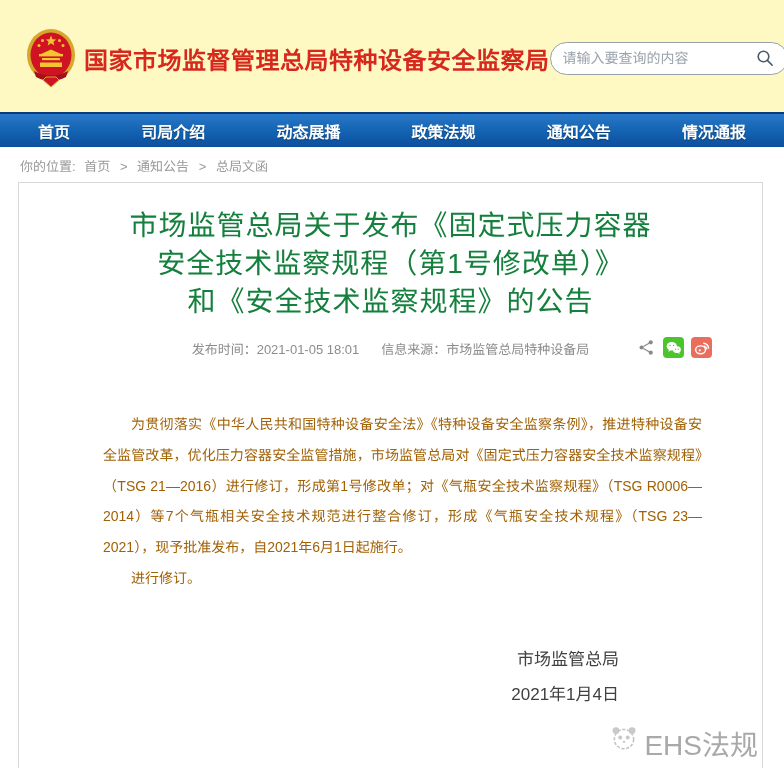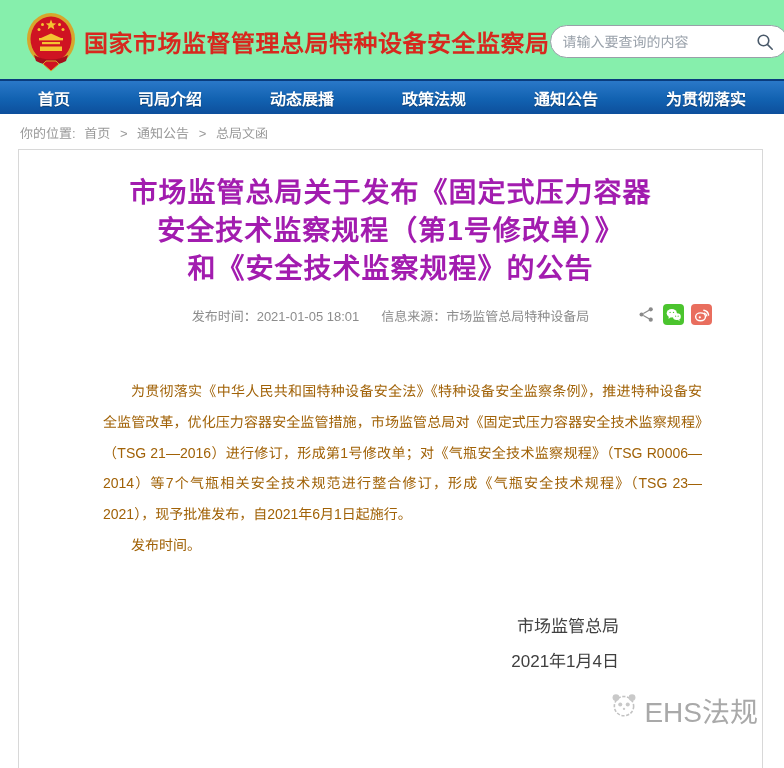--- a/index.html
+++ b/index.html
@@ -1,21 +1,21 @@
 <!DOCTYPE html>
 <html lang="zh-CN"><head>
 <meta charset="utf-8">
 <style>
   * { margin: 0; padding: 0; box-sizing: border-box; }
   html, body { width: 784px; height: 768px; overflow: hidden; background: #fff;
     font-family: "Liberation Sans", sans-serif; }
 
   
-  .site-header { height: 79px; display: flex; align-items: center;
-    padding: 4px 26px 0 26px; background: #86efac; }
+  .site-header { height: 112px; display: flex; align-items: center;
+    padding: 4px 26px 0 26px; background: #fef9c3; }
   .emblem { width: 50px; height: 64px; flex: 0 0 auto; margin-top: 2px; }
   .site-title { font-size: 24px; font-weight: 700; color: #d7281e;
     margin-left: 8px; letter-spacing: 0.5px; white-space: nowrap; flex: 1 1 auto; }
   .search-pill { flex: 0 0 auto; width: 238px; height: 33px; border: 1px solid #98a0a8;
     border-radius: 17px; display: flex; align-items: center; padding: 0 12px; background: #fff; }
   .search-pill input { border: none; outline: none; flex: 1 1 auto; font-size: 14px;
     color: #555; background: transparent; font-family: inherit; }
   .search-pill input::placeholder { color: #9aa2ab; }
   .search-btn { border: none; background: none; width: 20px; height: 20px; cursor: pointer;
     display: flex; align-items: center; justify-content: center; padding: 0; }
@@ -28,22 +28,22 @@
     text-shadow: 0 1px 1px rgba(0,0,0,.35); }
 
   
   .breadcrumb { padding: 9px 0 7px 20px; font-size: 13px; color: #999; }
   .breadcrumb a { color: #999; text-decoration: none; }
   .breadcrumb .sep { margin: 0 6px; }
 
   
   .panel { position: relative; width: 745px; margin-left: 18px; height: 625px;
     border: 1px solid #d8d8d8; background: #fff; }
-  .article-title { margin-top: 24px; text-align: center; color: #a21caf;
-    font-size: 28px; font-weight: 700; line-height: 38px; letter-spacing: 1px; }
+  .article-title { margin-top: 24px; text-align: center; color: #15803d;
+    font-size: 28px; font-weight: 400; line-height: 38px; letter-spacing: 1px; }
   .meta-row { position: relative; margin-top: 16px; display: flex; justify-content: center;
     gap: 22px; font-size: 13px; color: #8c8c8c; height: 22px; align-items: center; text-align: center; }
   .share-group { position: absolute; right: 50px; top: 0; display: flex; align-items: center; gap: 7px; }
   .icon-tile { width: 21px; height: 21px; border-radius: 4px; display: flex;
     align-items: center; justify-content: center; cursor: pointer; }
   .tile-wechat { background: #4bc42e; }
   .tile-weibo  { background: #e96e5e; }
   .share-plain { width: 18px; height: 18px; cursor: pointer; display: flex; align-items: center; }
 
   .article-body { padding: 50px 60px 0 84px; font-size: 14px; line-height: 2.2;
@@ -86,21 +86,21 @@
     </button>
   </div>
 </div>
 
 <div class="main-nav">
   <a href="#">首页</a>
   <a href="#">司局介绍</a>
   <a href="#">动态展播</a>
   <a href="#">政策法规</a>
   <a href="#">通知公告</a>
-  <a href="#">为贯彻落实</a>
+  <a href="#">情况通报</a>
 </div>
 
 <div class="breadcrumb">
   <span>你的位置:</span>
   <a href="#" style="margin-left:5px;">首页</a>
   <span class="sep">&gt;</span>
   <a href="#">通知公告</a>
   <span class="sep">&gt;</span>
   <span>总局文函</span>
 </div>
@@ -148,21 +148,21 @@
           <circle cx="7.2" cy="12" r="1.2" fill="#fff"></circle>
           <path d="M11.5 4.5 q4.5 0.8 5 5.2" stroke="#fff" fill="none" stroke-width="1.5" stroke-linecap="round"></path>
           <path d="M11.8 7.5 q2.4 0.6 2.8 3" stroke="#fff" fill="none" stroke-width="1.4" stroke-linecap="round"></path>
         </svg>
       </span>
     </span>
   </div>
 
   <div class="article-body">
     <p>为贯彻落实《中华人民共和国特种设备安全法》《特种设备安全监察条例》，推进特种设备安全监管改革，优化压力容器安全监管措施，市场监管总局对《固定式压力容器安全技术监察规程》（TSG 21—2016）进行修订，形成第1号修改单；对《气瓶安全技术监察规程》（TSG R0006—2014）等7个气瓶相关安全技术规范进行整合修订，形成《气瓶安全技术规程》（TSG 23—2021），现予批准发布，自2021年6月1日起施行。</p>
-    <p>发布时间。</p>
+    <p>进行修订。</p>
   </div>
 
   <div class="signature">
     <div>市场监管总局</div>
     <div>2021年1月4日</div>
   </div>
 
   <div class="watermark">
     <svg width="30" height="28" viewBox="0 0 28 26">
       <circle cx="14" cy="15" r="9" fill="none" stroke="#c3c3c3" stroke-width="1.5" stroke-dasharray="3 1.5"></circle>

